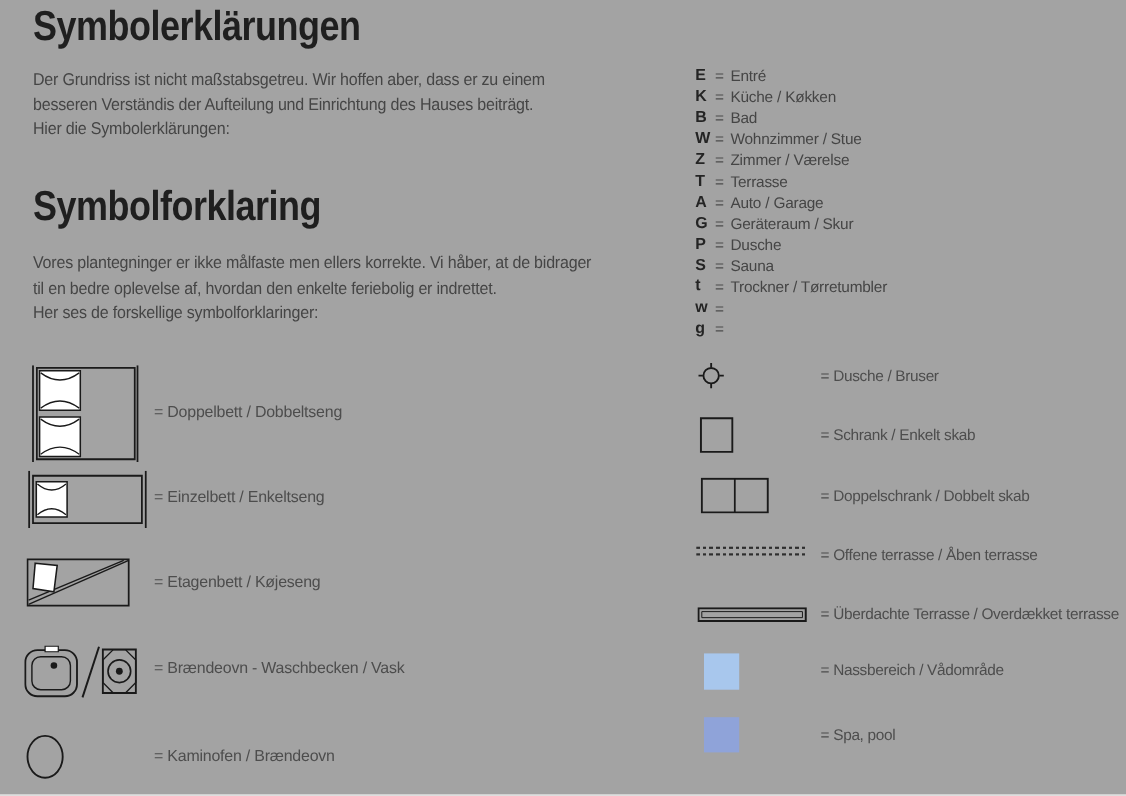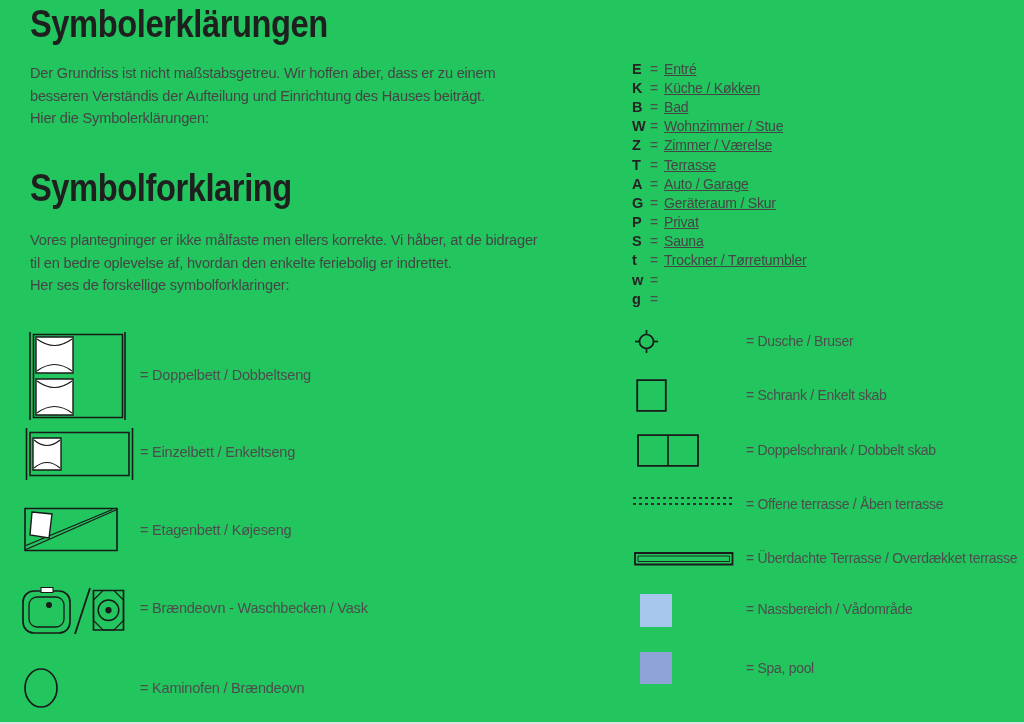--- a/index.html
+++ b/index.html
@@ -1,18 +1,18 @@
 <!DOCTYPE html>
 <html><head>
 <meta charset="utf-8">
 <style>
   * { margin:0; padding:0; box-sizing:border-box; }
   html,body { background:#ffffff; }
   .page {
-    position:relative; width:1024px; height:724px; background:#22c55e;
+    position:relative; width:1024px; height:724px; background:#a3a3a3;
     font-family:"Liberation Sans","DejaVu Sans",sans-serif; overflow:hidden;
   }
   .page::after{
     content:""; position:absolute; left:0; right:0; bottom:0; height:2px;
     background:#dedede;
   }
   h1,h2{
     position:absolute; left:30px; font-size:38px; font-weight:700;
     color:#1f1f1f; letter-spacing:-0.5px; transform:scaleX(0.86);
     transform-origin:0 0; white-space:nowrap;
@@ -26,21 +26,21 @@
   }
   .p-german{ top:62px; }
   .p-danish{ top:229px; }
   p.body .line{ display:block; }
 
   
   .codes{ position:absolute; left:632px; top:59px; }
   .code-row{ display:flex; height:19.2px; align-items:center; white-space:nowrap; }
   .code-letter{ width:18px; font-size:14.5px; font-weight:700; color:#242424; }
   .code-eq{ width:14px; font-size:14px; color:#4d4d4d; }
-  .code-label{ font-size:14px; color:#454545; letter-spacing:-0.2px;text-decoration:underline; }
+  .code-label{ font-size:14px; color:#454545; letter-spacing:-0.2px; }
 
   
   .sym{ position:absolute; }
   svg.sym *{ vector-effect:non-scaling-stroke; }
   .lbl{
     position:absolute; white-space:nowrap; color:#4d4d4d;
   }
   .lbl-left{ left:140px; font-size:14.5px; letter-spacing:-0.2px; }
   .lbl-right{ left:746px; font-size:14px; letter-spacing:-0.3px; }
 
@@ -113,21 +113,21 @@
         <span class="code-label">Auto / Garage</span>
       </div>
     <div class="code-row">
         <span class="code-letter">G</span>
         <span class="code-eq">=</span>
         <span class="code-label">Geräteraum / Skur</span>
       </div>
     <div class="code-row">
         <span class="code-letter">P</span>
         <span class="code-eq">=</span>
-        <span class="code-label">Privat</span>
+        <span class="code-label">Dusche</span>
       </div>
     <div class="code-row">
         <span class="code-letter">S</span>
         <span class="code-eq">=</span>
         <span class="code-label">Sauna</span>
       </div>
     <div class="code-row">
         <span class="code-letter">t</span>
         <span class="code-eq">=</span>
         <span class="code-label">Trockner / Tørretumbler</span>

